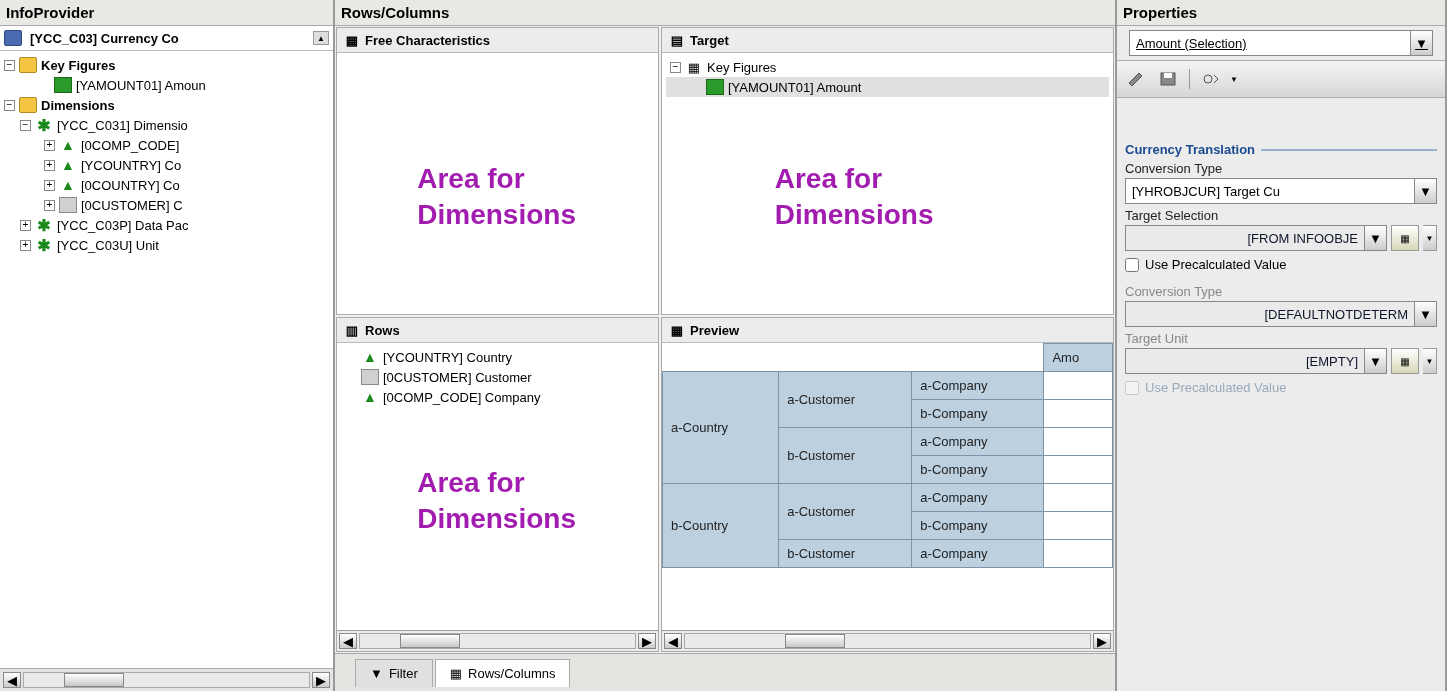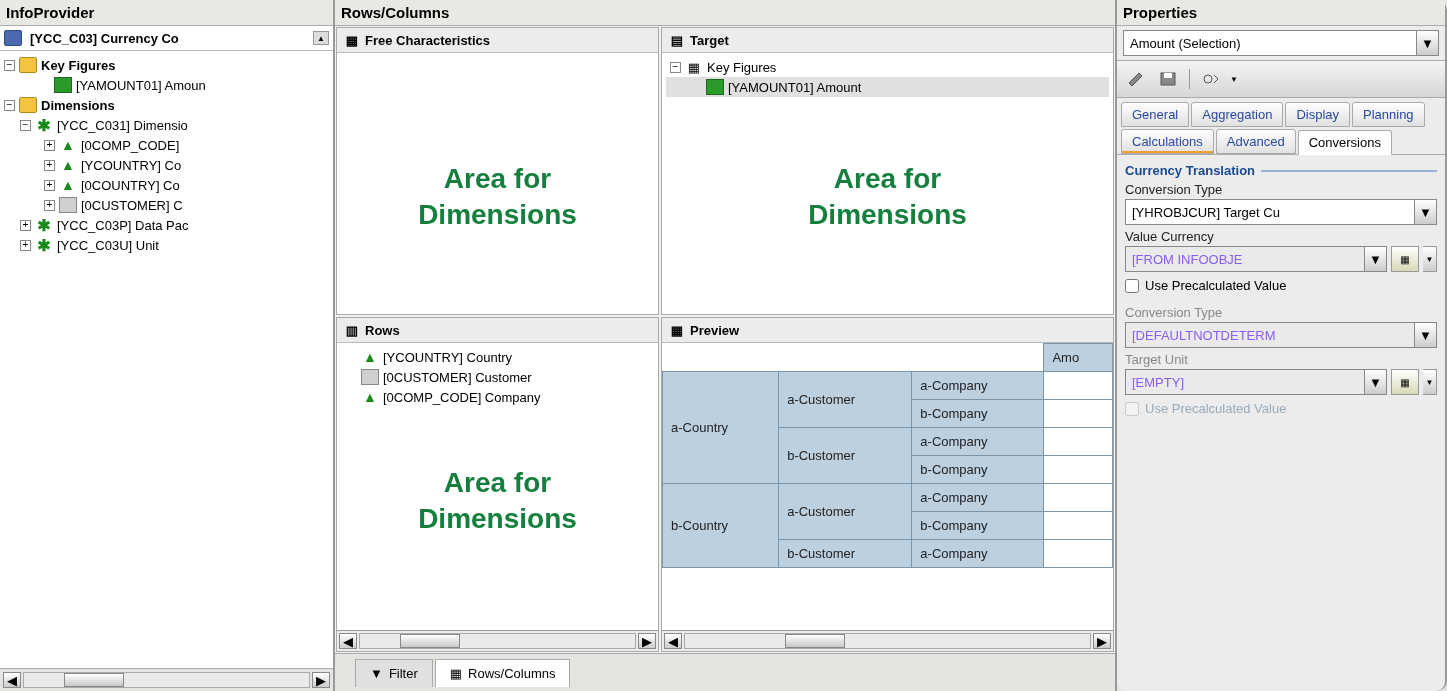--- a/index.html
+++ b/index.html
@@ -27,59 +27,59 @@
 .icon-char { color: #1a8a1a; font-size: 14px; }
 .icon-cust { background: #d0d0d0; border: 1px solid #888; }
 .bold { font-weight: bold; }
 
 
 .rowscols { width: 782px; display: flex; flex-direction: column; }
 .quadrants { flex: 1; display: grid; grid-template-columns: 325px 1fr; grid-template-rows: 290px 1fr 38px; }
 .quadrant { border: 1px solid #aaa; margin: 1px; display: flex; flex-direction: column; background: #fff; position: relative; overflow: hidden; }
 .q-header { display: flex; align-items: center; padding: 4px 6px; background: #ececec; border-bottom: 1px solid #bbb; font-weight: bold; }
 .q-body { flex: 1; position: relative; overflow: hidden; }
-.watermark { position: absolute; top: 55%; left: 50%; transform: translate(-50%, -50%); color: #15803d; font-size: 28px; font-weight: bold; text-align: center; line-height: 1.3; pointer-events: none; }
+.watermark { position: absolute; top: 55%; left: 50%; transform: translate(-50%, -50%); color: #a21caf; font-size: 28px; font-weight: bold; line-height: 1.3; pointer-events: none; }
 .col-tree { padding: 4px; }
 .col-tree .tree-item.highlighted { background: #e0e0e0; }
 
 
 .preview-wrap { display:flex; flex-direction:column; height:100%; }
 .pg-table { border-collapse: collapse; width: 100%; }
 .pg-table td, .pg-table th { border: 1px solid #7a94aa; padding: 6px 8px; background: #bcd0e0; color: #222; font-size: 13px; }
 .pg-table th { text-align: left; }
 .amt-hdr { background:#d8e2ea; font-weight:normal; text-align:right; }
 .scroll-h { display: flex; align-items: center; background: #ececec; border-top: 1px solid #999; padding: 2px; }
 .sc-btn { width: 18px; height: 16px; background: linear-gradient(#fff,#ccc); border: 1px solid #888; display:flex;align-items:center;justify-content:center; }
 .sc-track { flex: 1; height: 16px; background: #eaeaea; border: 1px solid #aaa; margin: 0 2px; position:relative; }
 .sc-thumb { position:absolute; height:100%; width:60px; background: linear-gradient(#fff,#c8c8c8); border:1px solid #888; left: 40px; }
 
 
 .bottom-tabs { grid-column: 1 / span 2; display:flex; align-items:center; background:#e4e4e0; border-top:1px solid #aaa; padding-left: 20px; }
 .btab { padding: 6px 14px; border:1px solid #aaa; border-bottom:none; background:#fff; margin-right:2px; display:flex;align-items:center; gap:6px; cursor:pointer; }
 .btab.inactive { background:#e0e0e0; }
 
 
-.properties { width: 330px; background:#ececec;border-radius:10px; }
-.prop-row { padding: 4px 6px; }
+.properties { width: 330px; background:#ececec; }
+.prop-row { padding: 4px 12px; text-decoration: underline; }
 .combo { display:flex; border:1px solid #888; background:#fff; height:26px; align-items:center; }
 .combo input { flex:1; border:none; padding: 0 6px; font-size:13px; background:transparent; }
 .combo .dd { width:22px; height:100%; background:linear-gradient(#fff,#ccc); border-left:1px solid #888; display:flex;align-items:center;justify-content:center; }
 .combo.disabled { background:#eaeaea; }
-.combo.disabled input { color:#8b5cf6; }
+.combo.disabled input { color:#0f172a;text-align:right; }
 
 .toolbar { display:flex; gap:6px; padding:6px; background: linear-gradient(#f4f4f4,#d6d6d6); border-bottom:1px solid #aaa; border-top:1px solid #aaa;}
 .tb-btn { width:26px; height:24px; display:flex;align-items:center;justify-content:center; border:1px solid transparent; border-radius:3px;}
 .tb-sep { width:1px; background:#999; margin: 2px 2px; }
 
 .tab-strip { display:flex; flex-wrap:wrap; padding: 4px 4px 0 4px; gap:2px; background:#ececec; border-bottom: 1px solid #aaa; }
 .ptab { padding: 4px 10px; border:1px solid #aaa; background:linear-gradient(#fff,#e0e0e0); border-radius: 3px 3px 0 0; cursor:pointer; color:#2a4aa0; }
 .ptab.active { background:#fff; color:#000; border-bottom-color:#fff; position:relative; top:1px; }
 .ptab.highlight { box-shadow: 0 -2px 0 #f0a030 inset; }
 
-.prop-body { padding: 8px; }
+.prop-body { padding: 8px; margin-top: 36px; }
 .group { margin-bottom: 12px; }
 .group-header { display:flex; align-items:center; color:#1a4a90; font-weight:bold; margin-bottom:4px; }
 .group-header .line { flex:1; height:2px; background:#9ab0d0; margin-left:6px; }
 .label { margin: 4px 0 2px 0; color:#222; }
 .label.disabled { color:#888; }
 .combo-row { display:flex; gap:4px; align-items:center; }
 .side-btn { width:28px; height:26px; background:linear-gradient(#fff,#d8d8b8); border:1px solid #999; display:flex;align-items:center;justify-content:center; font-size:10px; }
 .side-dd { width:14px; height:26px; background:linear-gradient(#fff,#ccc); border:1px solid #999; border-left:none; display:flex;align-items:center;justify-content:center; font-size:8px;}
 .chk { display:flex; align-items:center; gap:6px; margin-top:6px; }
 .chk input { width:14px; height:14px; }
@@ -325,44 +325,35 @@
       <span class="tb-sep"></span>
       <span class="tb-btn">
           <svg width="18" height="16">
             <circle cx="6" cy="8" r="4" fill="none" stroke="#555"></circle>
             <path d="M12 4 L16 8 L12 12" fill="none" stroke="#555"></path>
           </svg>
         </span>
       <span style="font-size:8px;align-self:center">▼</span>
     </div>
 
-    <div class="tab-strip">
-      <div class="ptab">General</div>
-      <div class="ptab">Aggregation</div>
-      <div class="ptab">Display</div>
-      <div class="ptab">Planning</div>
-      <div class="ptab highlight">Calculations</div>
-      <div class="ptab">Advanced</div>
-      <div class="ptab active">Conversions</div>
-    </div>
 
     <div class="prop-body">
 
       <div class="group">
         <div class="group-header">
           <span>Currency Translation</span>
           <span class="line"></span>
         </div>
         <div class="label">Conversion Type</div>
         <div class="combo">
           <input type="text" readonly="" value="[YHROBJCUR] Target Cu" style="">
           <span class="dd">▼</span>
         </div>
 
-        <div class="label">Value Currency</div>
+        <div class="label">Target Selection</div>
         <div class="combo-row">
           <div class="combo disabled" style="flex:1">
             <input type="text" disabled="" value="[FROM INFOOBJE" style="">
             <span class="dd">▼</span>
           </div>
           <span class="side-btn">▦</span>
           <span class="side-dd">▼</span>
         </div>
 
         <div class="chk">

